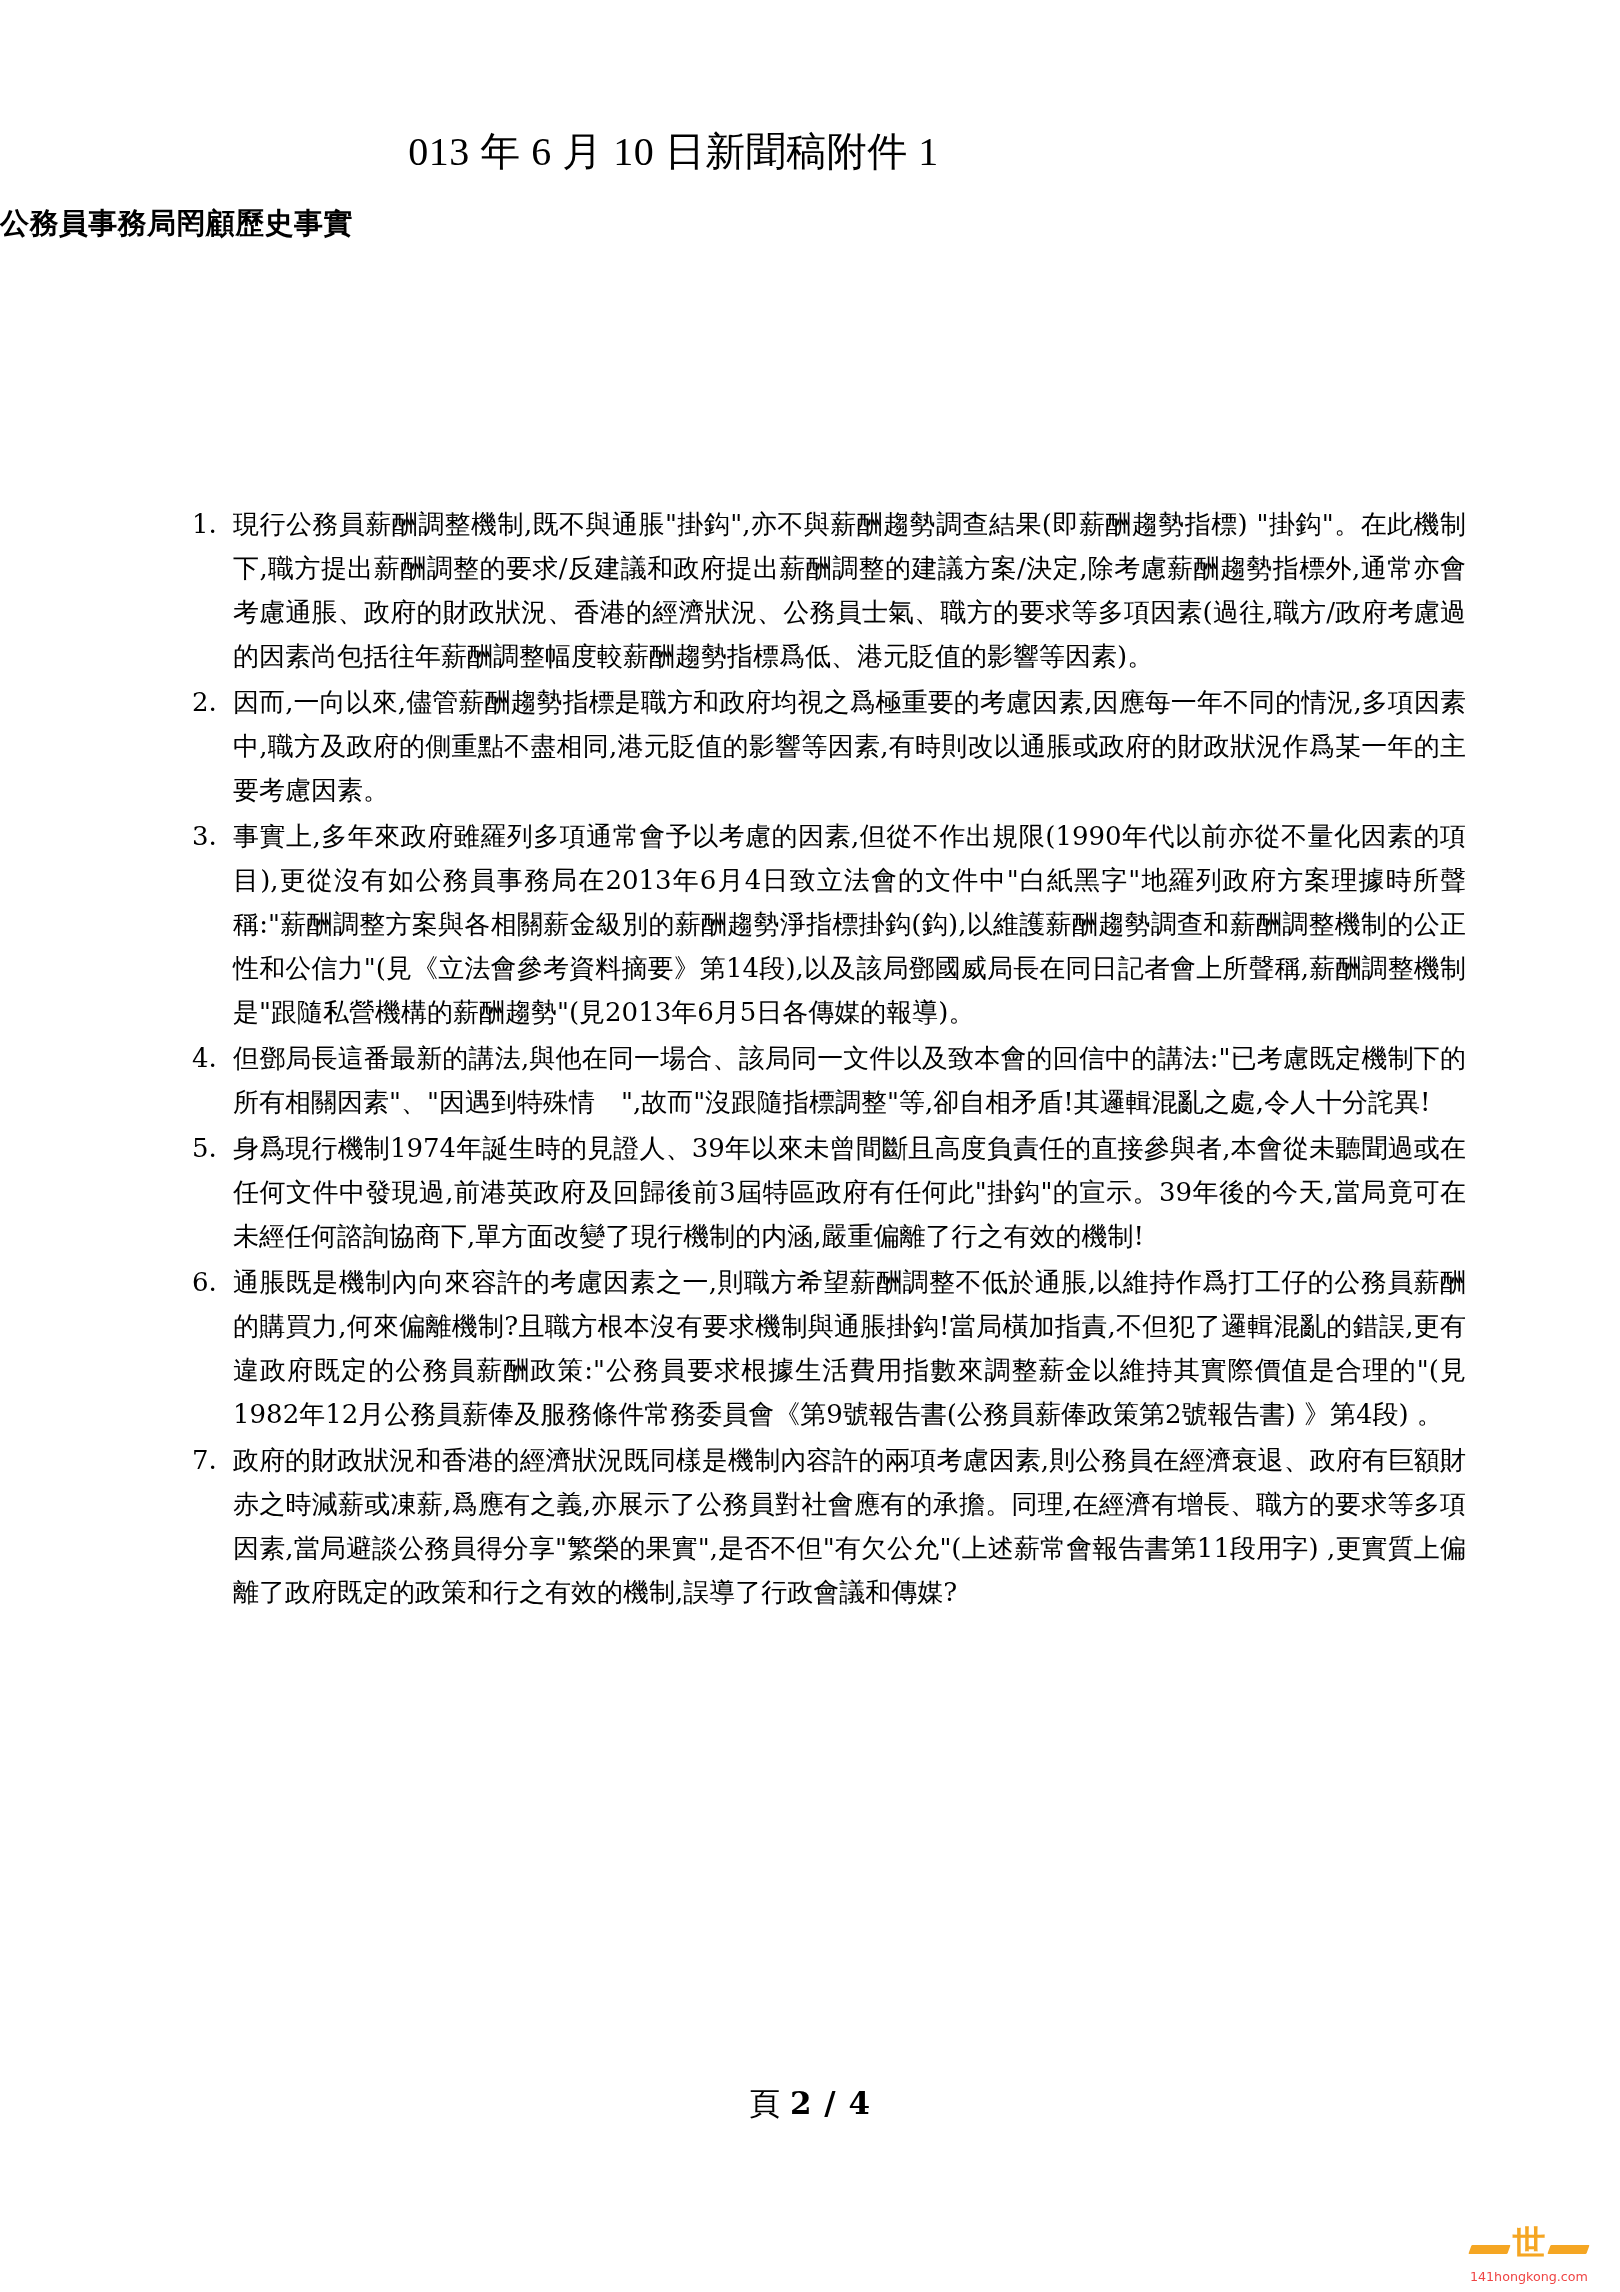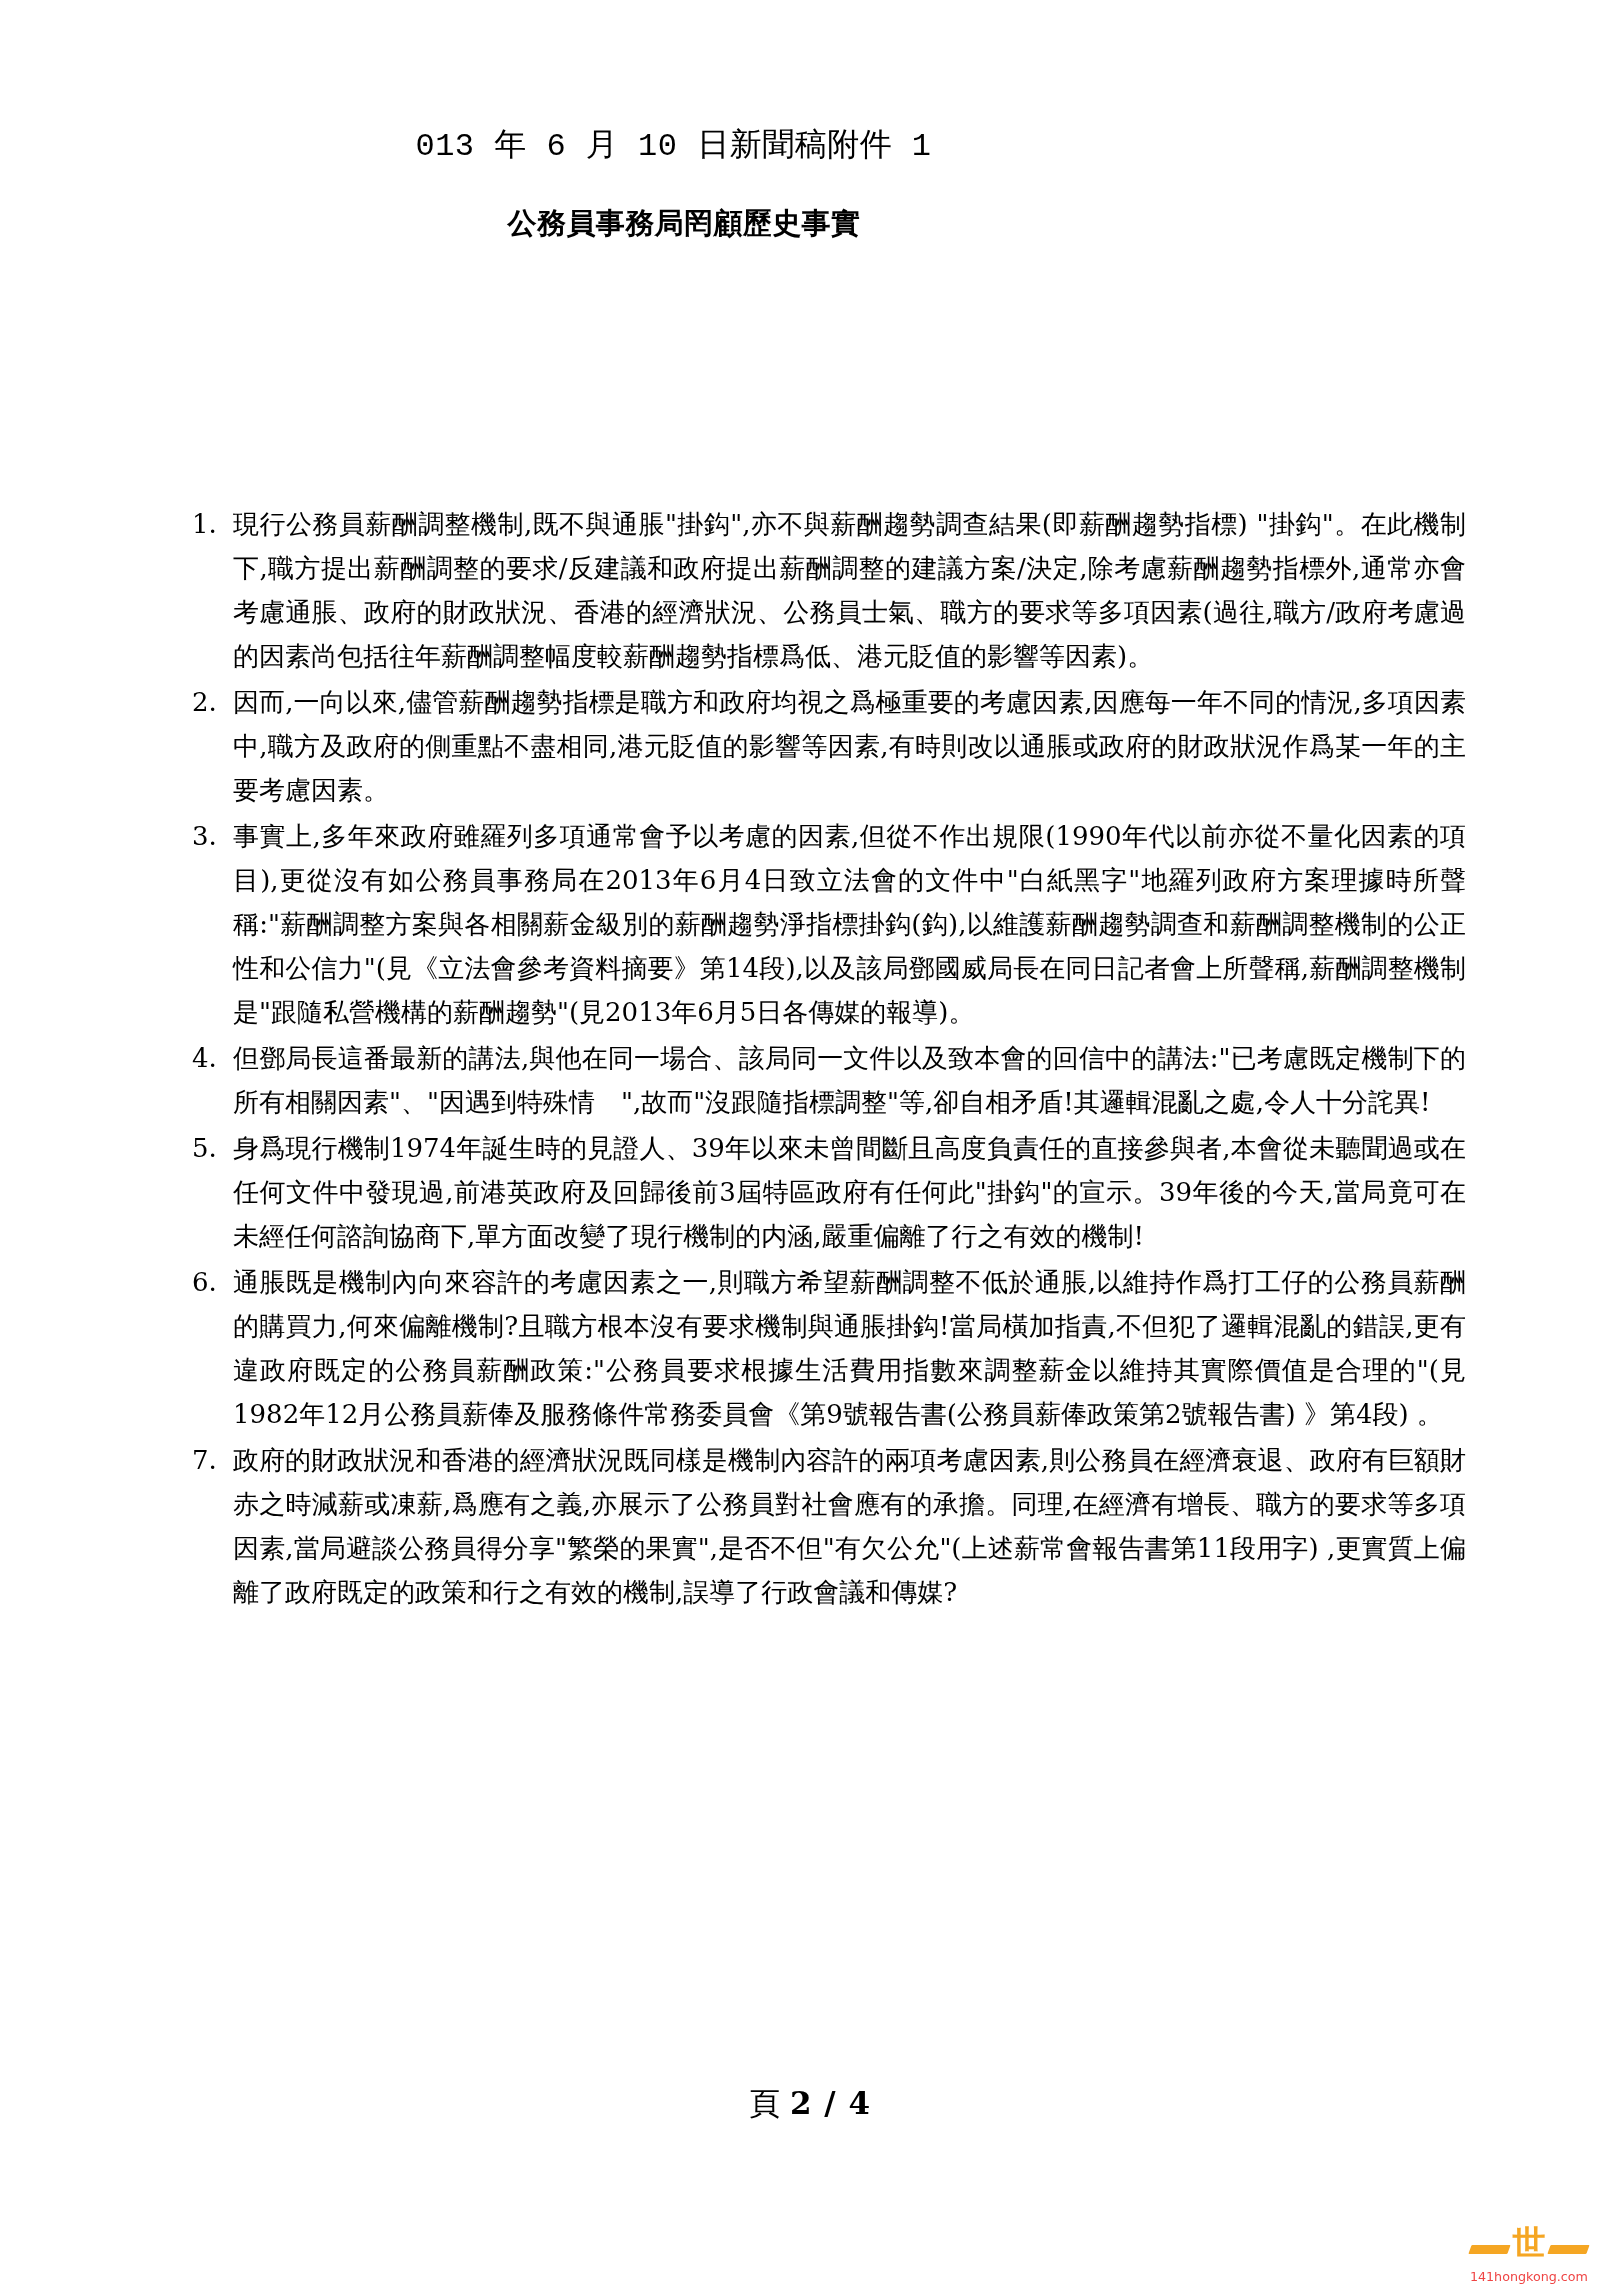--- a/index.html
+++ b/index.html
@@ -27,33 +27,33 @@
     padding: 0;
   }
 
   
   .doc-header {
     position: absolute;
     left: 0;
     top: 125px;
     width: 1347px;
     text-align: center;
-    font-size: 32px;
+    font-size: 40px;
     line-height: 1.35;
     letter-spacing: 0.5px;
-    font-family: Liberation Mono, monospace;
+    font-family: Liberation Serif, serif;
   }
 
   
   .doc-title {
     position: absolute;
     left: 0;
     top: 201px;
     width: 1368px;
-    text-align: center;
+    text-align: left;
     font-weight: bold;
     font-size: 29px;
     line-height: 1.52;
     letter-spacing: 0.4px;
   }
   .doc-title .tline { display: block; white-space: pre; }
 
   
   .body-list {
     position: absolute;

